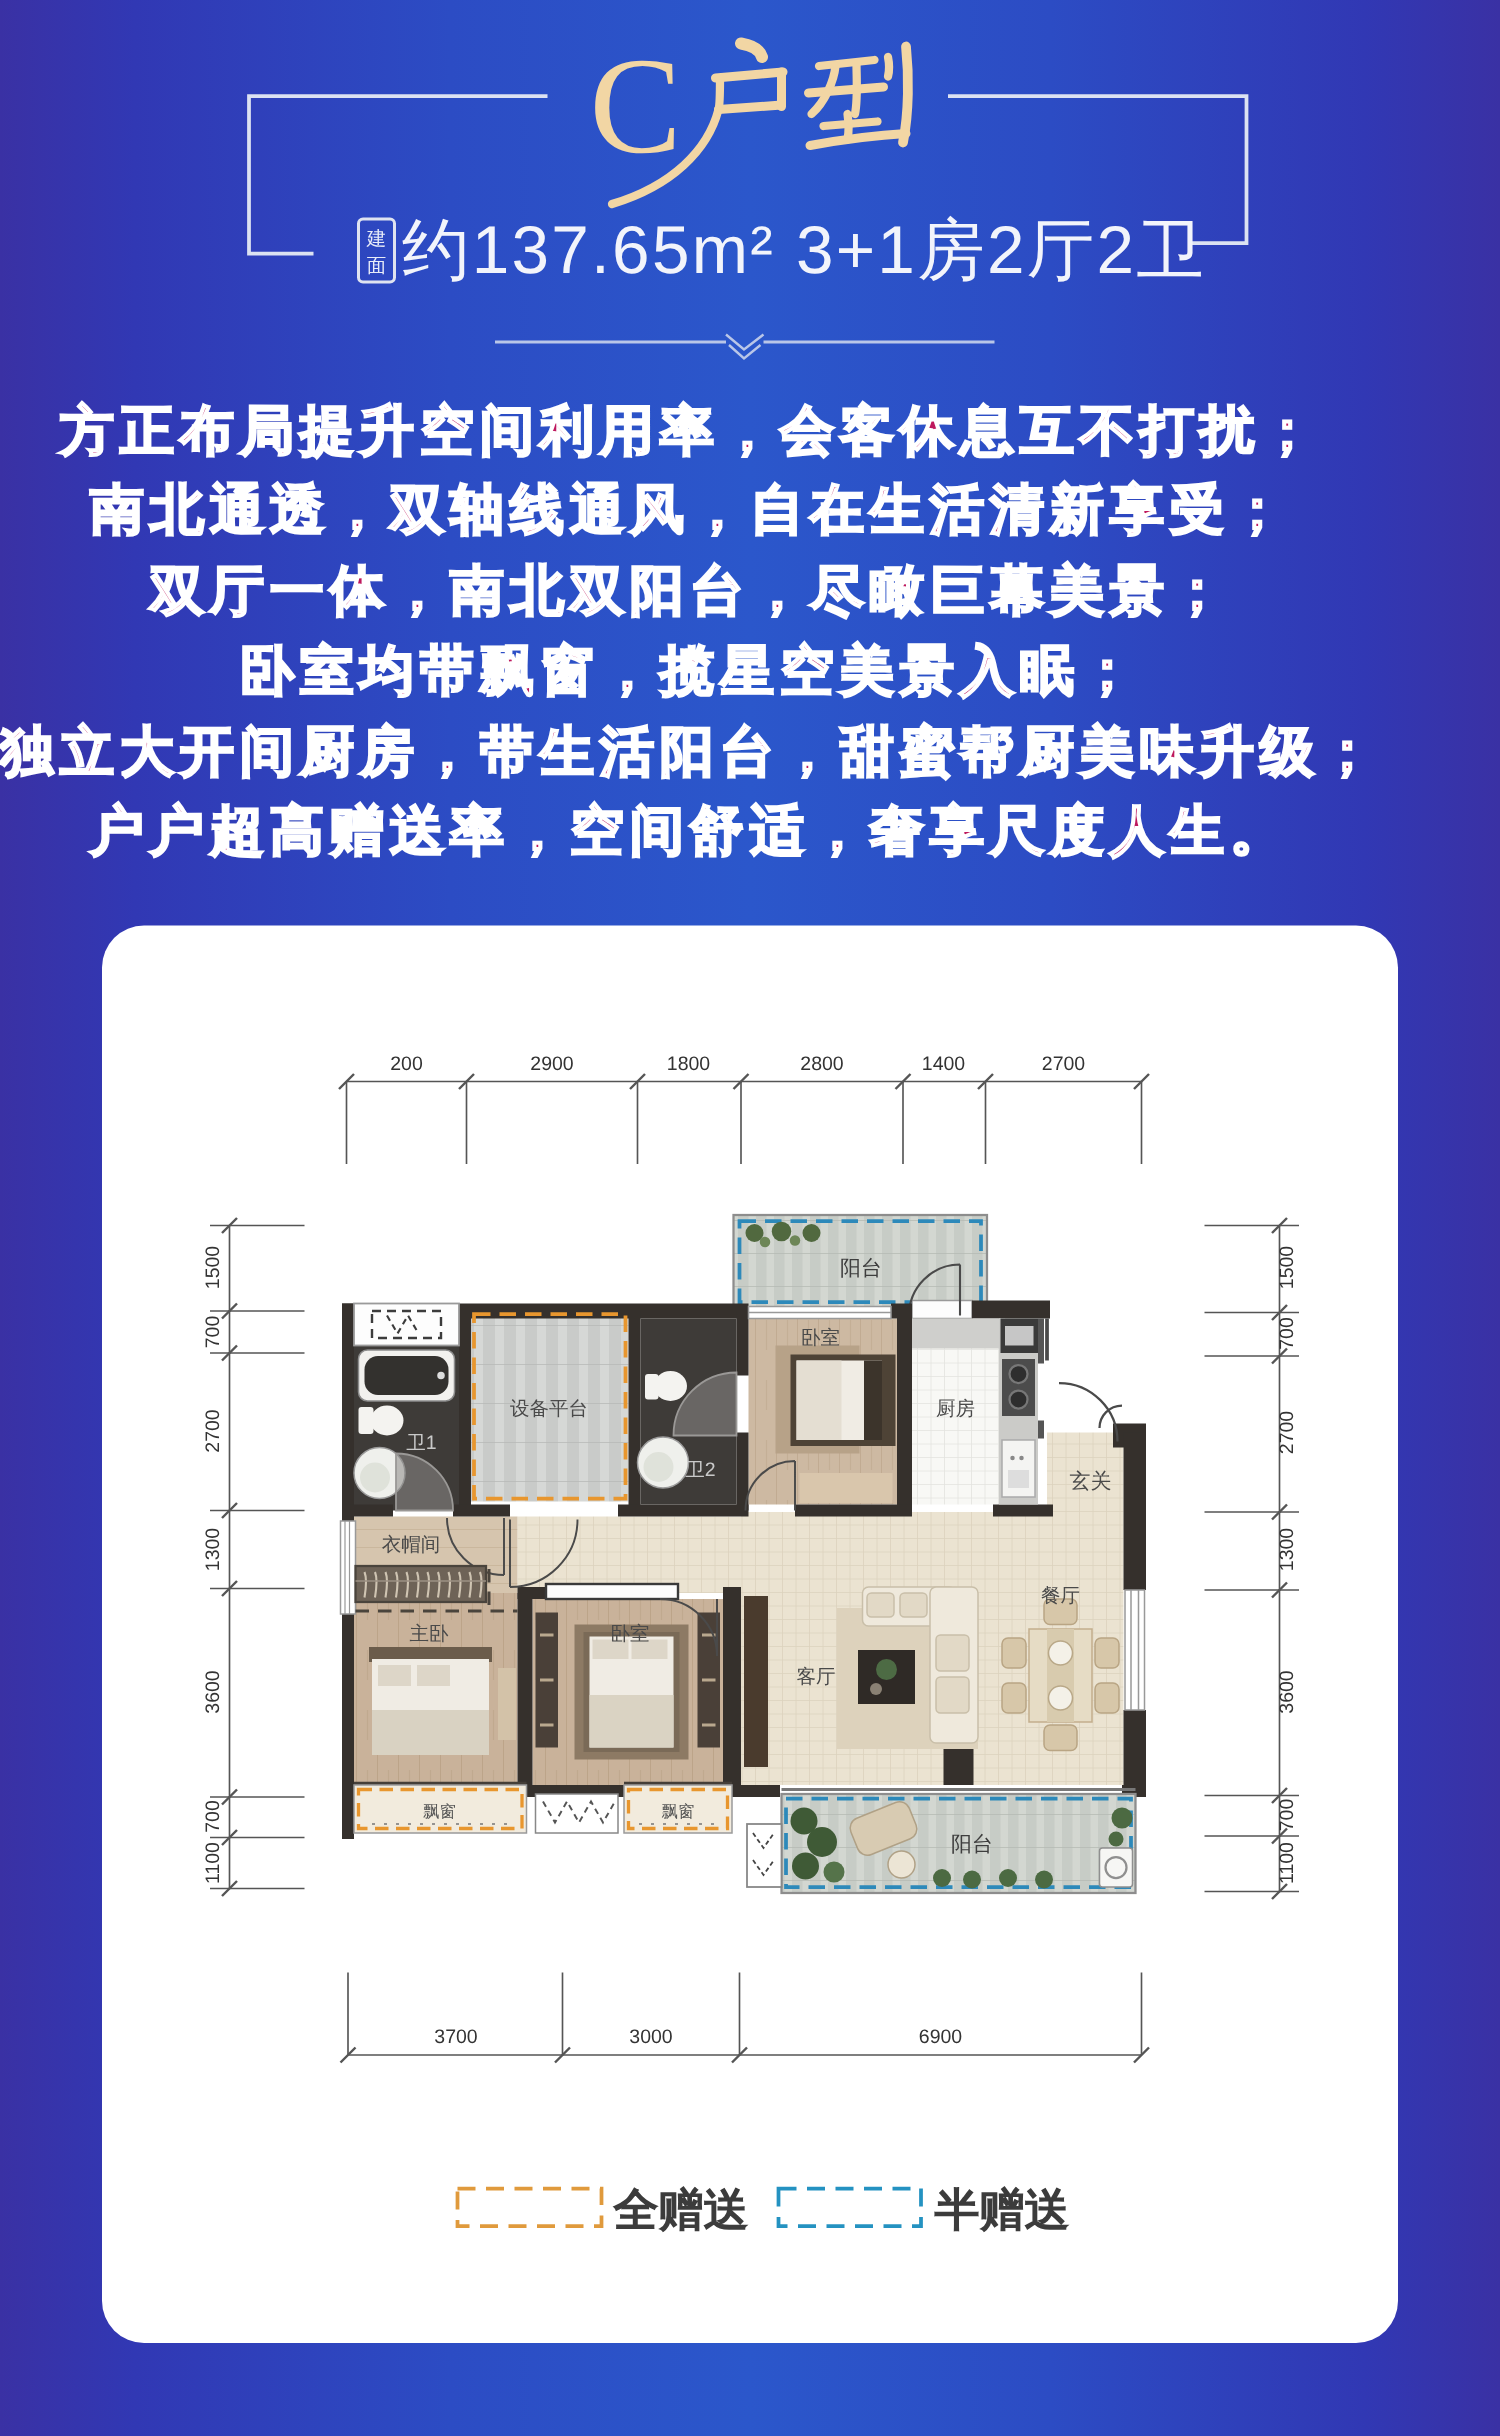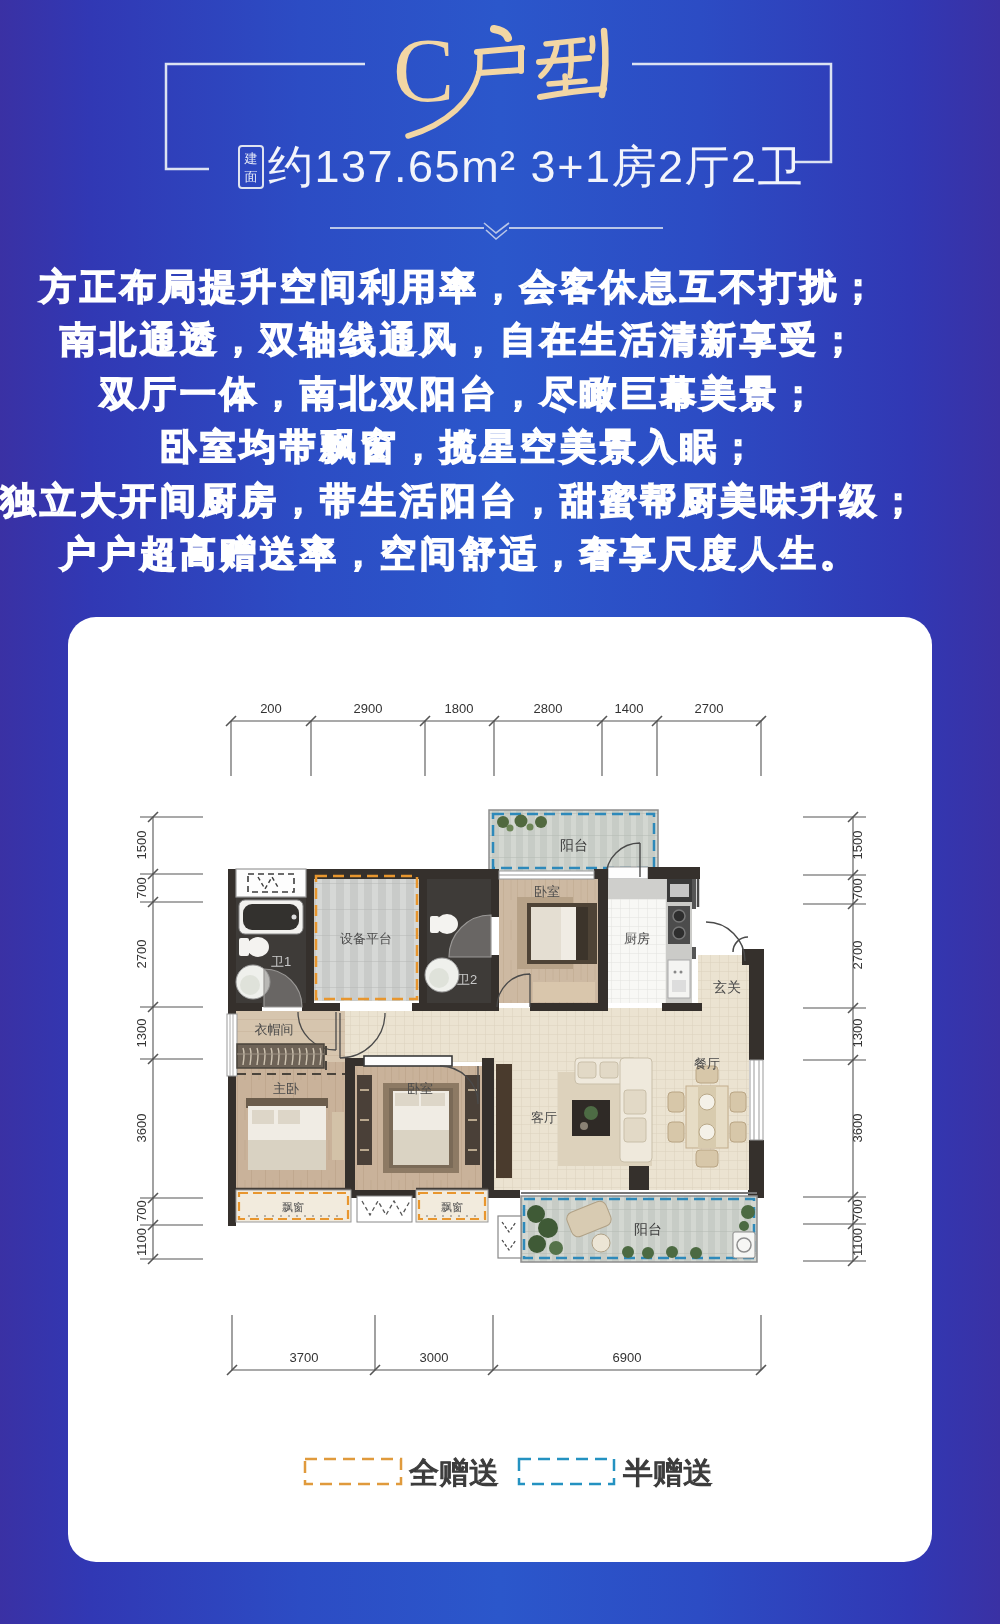--- a/index.html
+++ b/index.html
@@ -43,21 +43,21 @@
   <text x="251" y="163" font-size="13" fill="#e8ecf8" text-anchor="middle">建</text>
   <text x="251" y="181" font-size="13" fill="#e8ecf8" text-anchor="middle">面</text>
 
   <text x="268" y="182" font-size="45" fill="#f2f4fb" letter-spacing="1.5">约137.65m² 3+1房2厅2卫</text>
 
   <path d="M330,228 L484,228 M509,228 L663,228" stroke="#b9c6e8" stroke-width="2"></path>
 
   <path d="M484,223 L496,233 L509,223 M486,230 L496,239 L507,230" fill="none" stroke="#b9c6e8" stroke-width="1.6"></path>
 </svg>
 
-<div class="abs" style="left:0;top:260px;width:920px;text-align:center;font-size:36px;line-height:53.4px;font-weight:bold;color:#3b82f6;letter-spacing:4px;-webkit-text-stroke:1.6px #ffffff;">
+<div class="abs" style="left:0;top:260px;width:920px;text-align:center;font-size:36px;line-height:53.4px;font-weight:bold;color:#be185d;letter-spacing:4px;-webkit-text-stroke:1.6px #ffffff;">
 方正布局提升空间利用率，会客休息互不打扰；<br>
 南北通透，双轴线通风，自在生活清新享受；<br>
 双厅一体，南北双阳台，尽瞰巨幕美景；<br>
 卧室均带飘窗，揽星空美景入眠；<br>
 独立大开间厨房，带生活阳台，甜蜜帮厨美味升级；<br>
 户户超高赠送率，空间舒适，奢享尺度人生。
 </div>
 
 <div class="abs" style="left:68px;top:617px;width:864px;height:945px;background:#ffffff;border-radius:28px;"></div>
 

